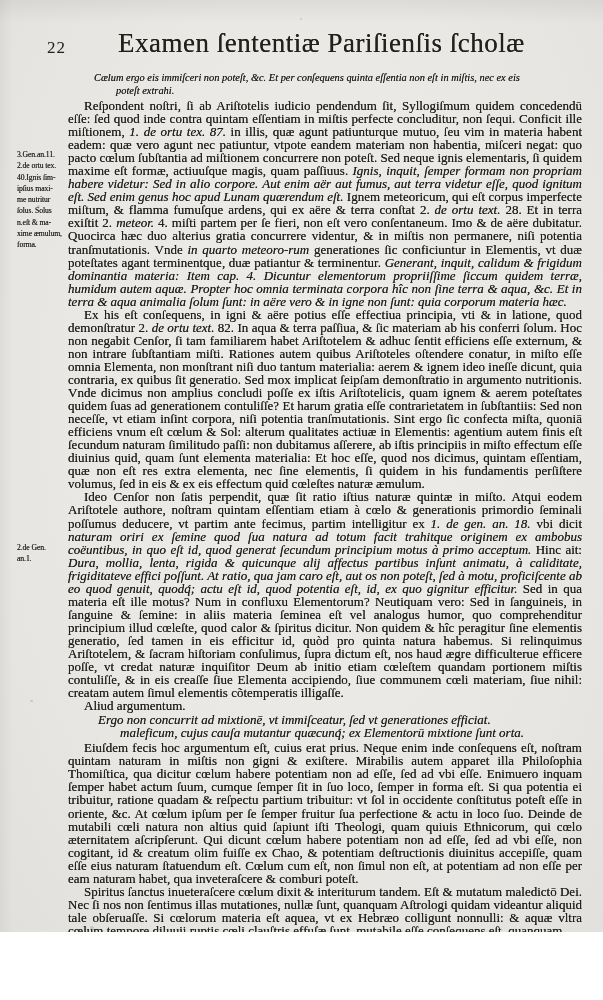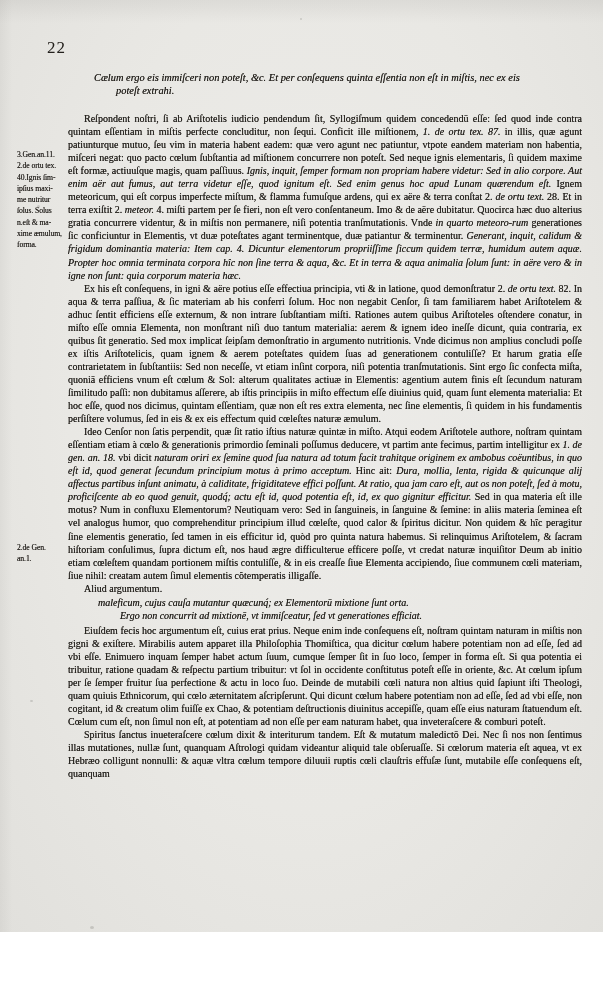--- a/index.html
+++ b/index.html
@@ -26,22 +26,22 @@
     text-shadow:0 0 .4px rgba(35,32,28,.85);
   }
   .epigraph{
     position:absolute;left:94px;top:71px;width:486px;
     font-style:italic;font-size:10.4px;line-height:13px;
     white-space:nowrap;
     text-shadow:0 0 .3px rgba(35,32,28,.8);
   }
   .epigraph div:nth-child(2){padding-left:22px;}
   .bodyblock{
-    position:absolute;left:68px;top:112px;width:514px;
-    font-size:10px;line-height:13.05px;
+    position:absolute;left:68px;top:99px;width:514px;
+    font-size:13px;line-height:13.05px;
     text-shadow:0 0 .3px rgba(35,32,28,.8);
   }
   .bodyblock p{
     margin:0;text-indent:16px;text-align:justify;
   }
   .bodyblock p.noj{text-align:left;}
   .syllogism{
     margin:1px 0 2px 0;
     font-style:italic;white-space:nowrap;
   }
@@ -62,20 +62,21 @@
   }
   .sp{position:absolute;border-radius:50%;background:rgba(40,38,34,.16);}
 </style>
 </head>
 <body>
 
 <div class="page">
 
   <div class="pagenum">22</div>
 
+  <div class="running-title">Examen ſententiæ Pariſienſis ſcholæ</div>
 
   <div class="epigraph">
       <div>Cælum ergo eis immiſceri non poteſt, &amp;c. Et per conſequens quinta eſſentia non eſt in miſtis, nec ex eis</div>
       <div>poteſt extrahi.</div>
     </div>
 
   <div class="margin-note note1">
       <div>3.Gen.an.11.</div>
       <div>2.de ortu tex.</div>
       <div>40.Ignis ſim-</div>
@@ -90,22 +91,22 @@
       <div>2.de Gen.</div>
       <div>an.1.</div>
     </div>
 
   <div class="bodyblock">
     <p><span>Reſpondent noſtri, ſi ab Ariſtotelis iudicio pendendum ſit, Syllogiſmum quidem concedendū eſſe: ſed quod inde contra quintam eſſentiam in miſtis perfecte concluditur, non ſequi. Conficit ille miſtionem, </span><span class="it">1. de ortu tex. 87.</span><span> in illis, quæ agunt patiunturque mutuo, ſeu vim in materia habent eadem: quæ vero agunt nec patiuntur, vtpote eandem materiam non habentia, miſceri negat: quo pacto cœlum ſubſtantia ad miſtionem concurrere non poteſt. Sed neque ignis elementaris, ſi quidem maxime eſt formæ, actiuuſque magis, quam paſſiuus. </span><span class="it">Ignis, inquit, ſemper formam non propriam habere videtur: Sed in alio corpore. Aut enim aër aut fumus, aut terra videtur eſſe, quod ignitum eſt. Sed enim genus hoc apud Lunam quærendum eſt.</span><span> Ignem meteoricum, qui eſt corpus imperfecte miſtum, &amp; flamma fumuſque ardens, qui ex aëre &amp; terra conſtat 2. </span><span class="it">de ortu text.</span><span> 28. Et in terra exiſtit 2. </span><span class="it">meteor.</span><span> 4. miſti partem per ſe fieri, non eſt vero conſentaneum. Imo &amp; de aëre dubitatur. Quocirca hæc duo alterius gratia concurrere videntur, &amp; in miſtis non permanere, niſi potentia tranſmutationis. Vnde </span><span class="it">in quarto meteoro-rum</span><span> generationes ſic conficiuntur in Elementis, vt duæ poteſtates agant terminentque, duæ patiantur &amp; terminentur. </span><span class="it">Generant, inquit, calidum &amp; frigidum dominantia materia: Item cap. 4. Dicuntur elementorum propriiſſime ſiccum quidem terræ, humidum autem aquæ. Propter hoc omnia terminata corpora hîc non ſine terra &amp; aqua, &amp;c. Et in terra &amp; aqua animalia ſolum ſunt: in aëre vero &amp; in igne non ſunt: quia corporum materia hæc.</span></p>
     <p><span>Ex his eſt conſequens, in igni &amp; aëre potius eſſe effectiua principia, vti &amp; in latione, quod demonſtratur 2. </span><span class="it">de ortu text.</span><span> 82. In aqua &amp; terra paſſiua, &amp; ſic materiam ab his conferri ſolum. Hoc non negabit Cenſor, ſi tam familiarem habet Ariſtotelem &amp; adhuc ſentit efficiens eſſe externum, &amp; non intrare ſubſtantiam miſti. Rationes autem quibus Ariſtoteles oſtendere conatur, in miſto eſſe omnia Elementa, non monſtrant niſi duo tantum materialia: aerem &amp; ignem ideo ineſſe dicunt, quia contraria, ex quibus ſit generatio. Sed mox implicat ſeipſam demonſtratio in argumento nutritionis. Vnde dicimus non amplius concludi poſſe ex iſtis Ariſtotelicis, quam ignem &amp; aerem poteſtates quidem ſuas ad generationem contuliſſe? Et harum gratia eſſe contrarietatem in ſubſtantiis: Sed non neceſſe, vt etiam inſint corpora, niſi potentia tranſmutationis. Sint ergo ſic confecta miſta, quoniā efficiens vnum eſt cœlum &amp; Sol: alterum qualitates actiuæ in Elementis: agentium autem finis eſt ſecundum naturam ſimilitudo paſſi: non dubitamus aſſerere, ab iſtis principiis in miſto effectum eſſe diuinius quid, quam ſunt elementa materialia: Et hoc eſſe, quod nos dicimus, quintam eſſentiam, quæ non eſt res extra elementa, nec ſine elementis, ſi quidem in his fundamentis perſiſtere volumus, ſed in eis &amp; ex eis effectum quid cœleſtes naturæ æmulum.</span></p>
     <p><span>Ideo Cenſor non ſatis perpendit, quæ ſit ratio iſtius naturæ quintæ in miſto. Atqui eodem Ariſtotele authore, noſtram quintam eſſentiam etiam à cœlo &amp; generationis primordio ſeminali poſſumus deducere, vt partim ante fecimus, partim intelligitur ex </span><span class="it">1. de gen. an. 18.</span><span> vbi dicit </span><span class="it">naturam oriri ex ſemine quod ſua natura ad totum facit trahitque originem ex ambobus coëuntibus, in quo eſt id, quod generat ſecundum principium motus à primo acceptum.</span><span> Hinc ait: </span><span class="it">Dura, mollia, lenta, rigida &amp; quicunque alij affectus partibus inſunt animatu, à caliditate, frigiditateve effici poſſunt. At ratio, qua jam caro eſt, aut os non poteſt, ſed à motu, proficiſcente ab eo quod genuit, quodq́; actu eſt id, quod potentia eſt, id, ex quo gignitur efficitur.</span><span> Sed in qua materia eſt ille motus? Num in confluxu Elementorum? Neutiquam vero: Sed in ſanguineis, in ſanguine &amp; ſemine: in aliis materia ſeminea eſt vel analogus humor, quo comprehenditur principium illud cœleſte, quod calor &amp; ſpiritus dicitur. Non quidem &amp; hîc peragitur ſine elementis generatio, ſed tamen in eis efficitur id, quòd pro quinta natura habemus. Si relinquimus Ariſtotelem, &amp; ſacram hiſtoriam conſulimus, ſupra dictum eſt, nos haud ægre difficulterue efficere poſſe, vt credat naturæ inquiſitor Deum ab initio etiam cœleſtem quandam portionem miſtis contuliſſe, &amp; in eis creaſſe ſiue Elementa accipiendo, ſiue communem cœli materiam, ſiue nihil: creatam autem ſimul elementis cõtemperatis illigaſſe.</span></p>
     <p class="noj"><span>Aliud argumentum.</span></p>
     <div class="syllogism">
+        <div>Ergo non concurrit ad mixtionē, vt immiſceatur, ſed vt generationes efficiat.</div>
         <div>maleficum, cujus cauſa mutantur quæcunq́; ex Elementorū mixtione ſunt orta.</div>
-        <div>Ergo non concurrit ad mixtionē, vt immiſceatur, ſed vt generationes efficiat.</div>
       </div>
     <p><span>Eiuſdem fecis hoc argumentum eſt, cuius erat prius. Neque enim inde conſequens eſt, noſtram quintam naturam in miſtis non gigni &amp; exiſtere. Mirabilis autem apparet illa Philoſophia Thomiſtica, qua dicitur cœlum habere potentiam non ad eſſe, ſed ad vbi eſſe. Enimuero inquam ſemper habet actum ſuum, cumque ſemper ſit in ſuo loco, ſemper in forma eſt. Si qua potentia ei tribuitur, ratione quadam &amp; reſpectu partium tribuitur: vt ſol in occidente conſtitutus poteſt eſſe in oriente, &amp;c. At cœlum ipſum per ſe ſemper fruitur ſua perfectione &amp; actu in loco ſuo. Deinde de mutabili cœli natura non altius quid ſapiunt iſti Theologi, quam quiuis Ethnicorum, qui cœlo æternitatem aſcripſerunt. Qui dicunt cœlum habere potentiam non ad eſſe, ſed ad vbi eſſe, non cogitant, id &amp; creatum olim fuiſſe ex Chao, &amp; potentiam deſtructionis diuinitus accepiſſe, quam eſſe eius naturam ſtatuendum eſt. Cœlum cum eſt, non ſimul non eſt, at potentiam ad non eſſe per eam naturam habet, qua inveteraſcere &amp; comburi poteſt.</span></p>
     <p><span>Spiritus ſanctus inueteraſcere cœlum dixit &amp; interiturum tandem. Eſt &amp; mutatum maledictō Dei. Nec ſi nos non ſentimus illas mutationes, nullæ ſunt, quanquam Aſtrologi quidam videantur aliquid tale obſeruaſſe. Si cœlorum materia eſt aquea, vt ex Hebræo colligunt nonnulli: &amp; aquæ vltra cœlum tempore diluuii ruptis cœli clauſtris effuſæ ſunt, mutabile eſſe conſequens eſt, quanquam</span></p>
   </div>
 
   <div class="catchword">Deo</div>
 
   <div class="sp" style="left:37px;top:205px;width:3px;height:3px;"></div>
   <div class="sp" style="left:566px;top:120px;width:2px;height:2px;"></div>
   <div class="sp" style="left:90px;top:926px;width:4px;height:3px;"></div>

